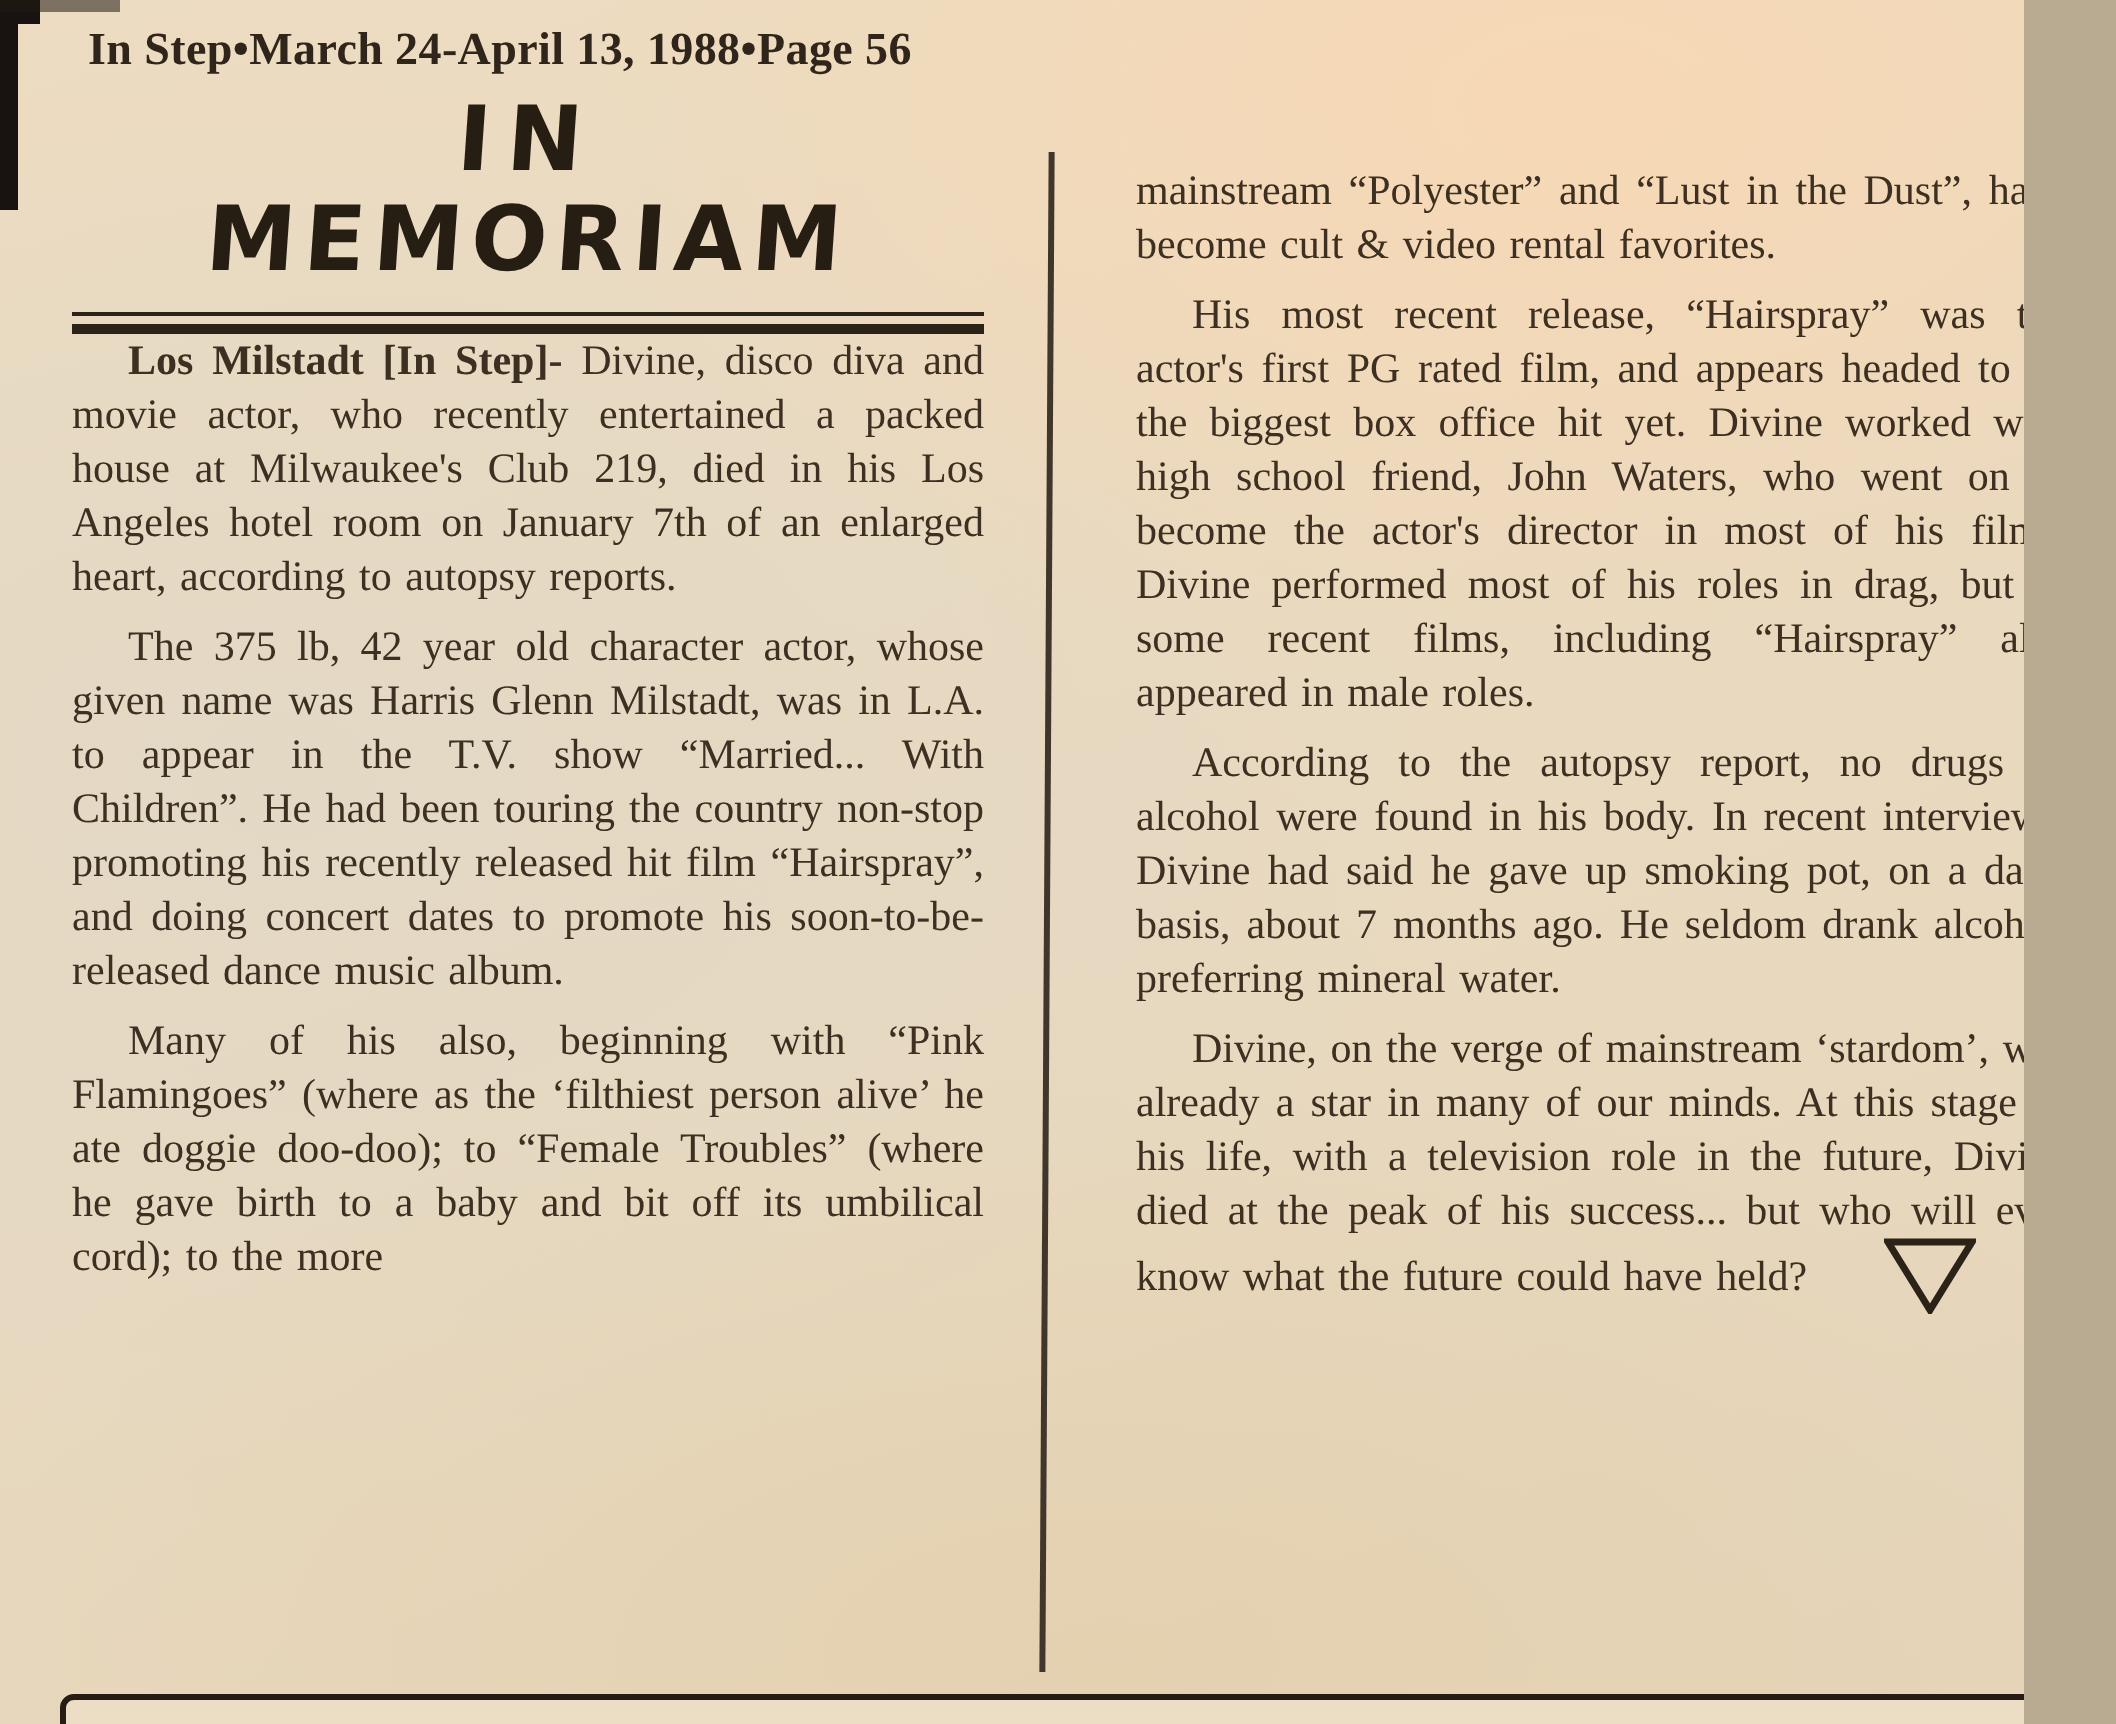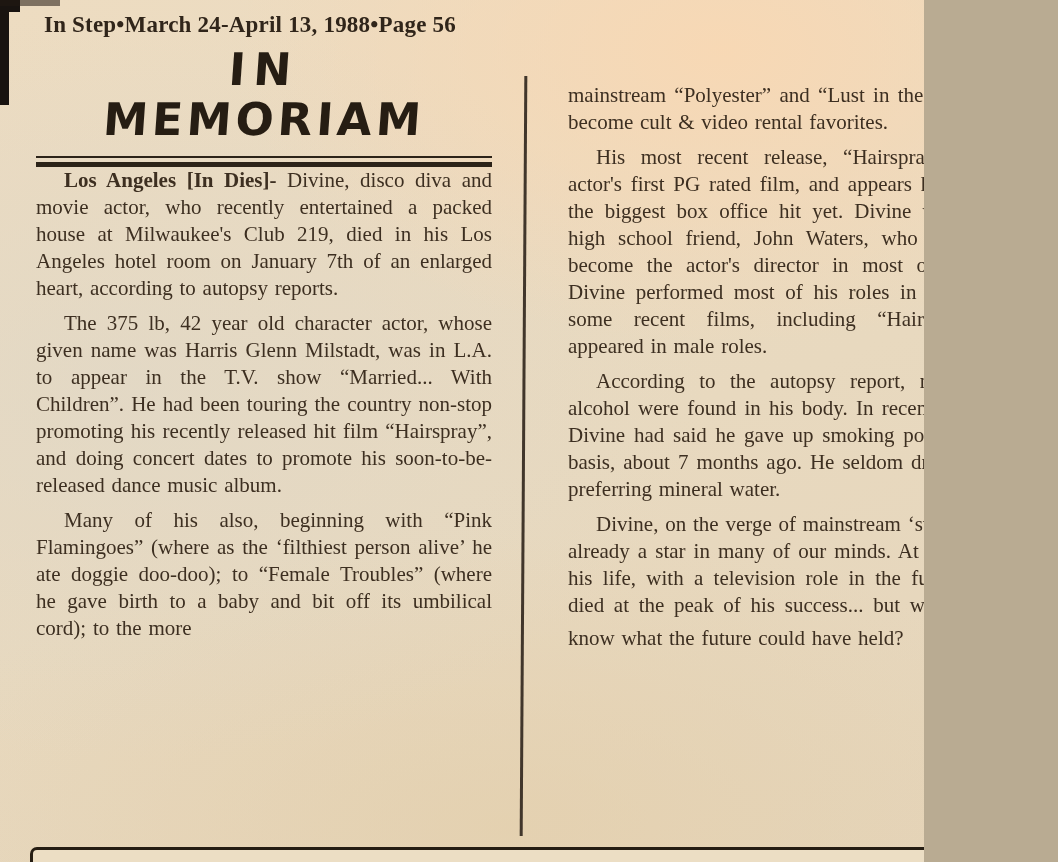--- a/index.html
+++ b/index.html
@@ -1,18 +1,18 @@
 <!DOCTYPE html>
 <html><head>
 <meta charset="utf-8">
 <title>In Step — In Memoriam</title>
 <style>
   html,body{margin:0;padding:0;background:#b9ab92;}
   .page{
-    width:924px;height:862px;position:relative;overflow:hidden;
+    width:1012px;height:862px;position:relative;overflow:hidden;
     font-family:"Liberation Serif",serif;
     background:
       radial-gradient(ellipse 700px 420px at 78% 6%, rgba(248,216,180,.95), rgba(248,216,180,0) 70%),
       radial-gradient(ellipse 800px 520px at 14% 45%, rgba(221,215,201,.55), rgba(221,215,201,0) 72%),
       radial-gradient(ellipse 900px 420px at 55% 96%, rgba(227,206,170,.65), rgba(227,206,170,0) 70%),
       linear-gradient(160deg,#eddcc1,#e8d9bf 55%,#e5d5bb);
     text-decoration: underline;
   }
   .edge-strip{position:absolute;left:0;top:0;width:9px;height:105px;background:#181310;}
   .edge-corner{position:absolute;left:0;top:0;width:20px;height:12px;background:#181310;}
@@ -63,21 +63,21 @@
 
   <div class="masthead">In Step•March 24-April 13, 1988•Page 56</div>
 
   <div class="left-col body">
     <div class="section-title">
       <div class="section-line1">IN</div>
       <div class="section-line2">MEMORIAM</div>
     </div>
     <div class="rule"></div>
 
-    <p><span class="lead">Los Angeles [In Dies]- </span><span>Divine, disco diva and movie actor, who recently entertained a packed house at Milwaukee's Club 219, died in his Los Angeles hotel room on January 7th of an enlarged heart, according to autopsy reports.</span></p>
+    <p><span class="lead">Los Milstadt [In Step]- </span><span>Divine, disco diva and movie actor, who recently entertained a packed house at Milwaukee's Club 219, died in his Los Angeles hotel room on January 7th of an enlarged heart, according to autopsy reports.</span></p>
     <p><span>The 375 lb, 42 year old character actor, whose given name was Harris Glenn Milstadt, was in L.A. to appear in the T.V. show “Married... With Children”. He had been touring the country non-stop promoting his recently released hit film “Hairspray”, and doing concert dates to promote his soon-to-be-released dance music album.</span></p>
     <p><span>Many of his also, beginning with “Pink Flamingoes” (where as the ‘filthiest person alive’ he ate doggie doo-doo); to “Female Troubles” (where he gave birth to a baby and bit off its umbilical cord); to the more</span></p>
   </div>
 
   <div class="divider"></div>
 
   <div class="right-col body">
     <p class="noindent"><span>mainstream “Polyester” and “Lust in the Dust”, have become cult &amp; video rental favorites.</span></p>
     <p><span>His most recent release, “Hairspray” was the actor's first PG rated film, and appears headed to be the biggest box office hit yet. Divine worked with high school friend, John Waters, who went on to become the actor's director in most of his films. Divine performed most of his roles in drag, but in some recent films, including “Hairspray” also appeared in male roles.</span></p>
     <p><span>According to the autopsy report, no drugs or alcohol were found in his body. In recent interviews, Divine had said he gave up smoking pot, on a daily basis, about 7 months ago. He seldom drank alcohol, preferring mineral water.</span></p>

